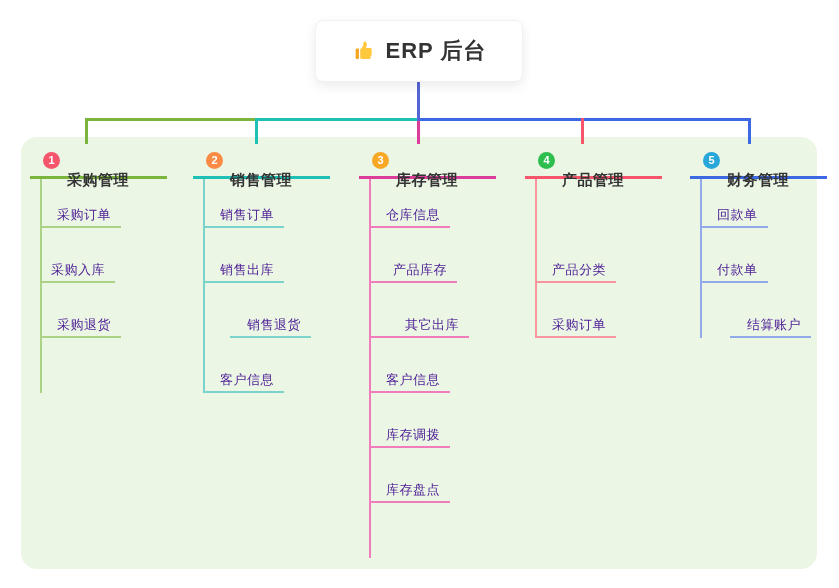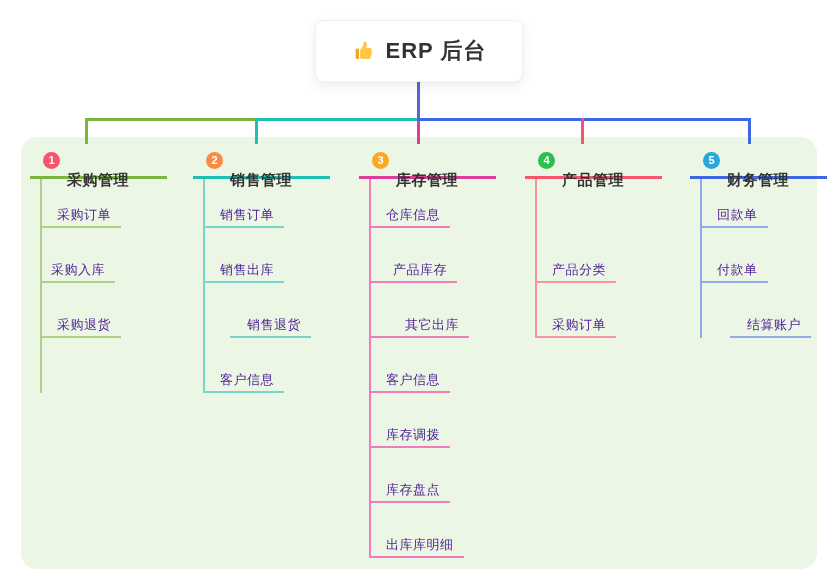--- a/index.html
+++ b/index.html
@@ -127,21 +127,20 @@
       <span class="badge" style="background: rgb(249, 168, 38);">3</span>
       <span class="branch-label">库存管理</span>
     </div>
     <div class="trunk" style="left: 369px; top: 176px; height: 382px; background: rgb(240, 124, 188);"></div>
     <div class="child-node" style="left: 369px; top: 206px; border-bottom-color: rgb(240, 124, 188);">仓库信息</div>
     <div class="child-node" style="left: 369px; top: 261px; border-bottom-color: rgb(240, 124, 188); padding-left: 24px;">产品库存</div>
     <div class="child-node" style="left: 369px; top: 316px; border-bottom-color: rgb(240, 124, 188); padding-left: 36px;">其它出库</div>
     <div class="child-node" style="left: 369px; top: 371px; border-bottom-color: rgb(240, 124, 188);">客户信息</div>
     <div class="child-node" style="left: 369px; top: 426px; border-bottom-color: rgb(240, 124, 188);">库存调拨</div>
     <div class="child-node" style="left: 369px; top: 481px; border-bottom-color: rgb(240, 124, 188);">库存盘点</div>
-    <div class="child-node" style="left: 369px; top: 536px; border-bottom-color: rgb(240, 124, 188);">出库库明细</div>
     <div class="branch-header" style="left: 525px; top: 147px; width: 124px; border-bottom-color: rgb(245, 86, 108);">
       <span class="badge" style="background: rgb(46, 190, 79);">4</span>
       <span class="branch-label">产品管理</span>
     </div>
     <div class="trunk" style="left: 535px; top: 176px; height: 162px; background: rgb(249, 148, 159);"></div>
     <div class="child-node" style="left: 535px; top: 261px; border-bottom-color: rgb(249, 148, 159);">产品分类</div>
     <div class="child-node" style="left: 535px; top: 316px; border-bottom-color: rgb(249, 148, 159);">采购订单</div>
     <div class="branch-header" style="left: 690px; top: 147px; width: 124px; border-bottom-color: rgb(60, 104, 228);">
       <span class="badge" style="background: rgb(39, 167, 218);">5</span>
       <span class="branch-label">财务管理</span>

